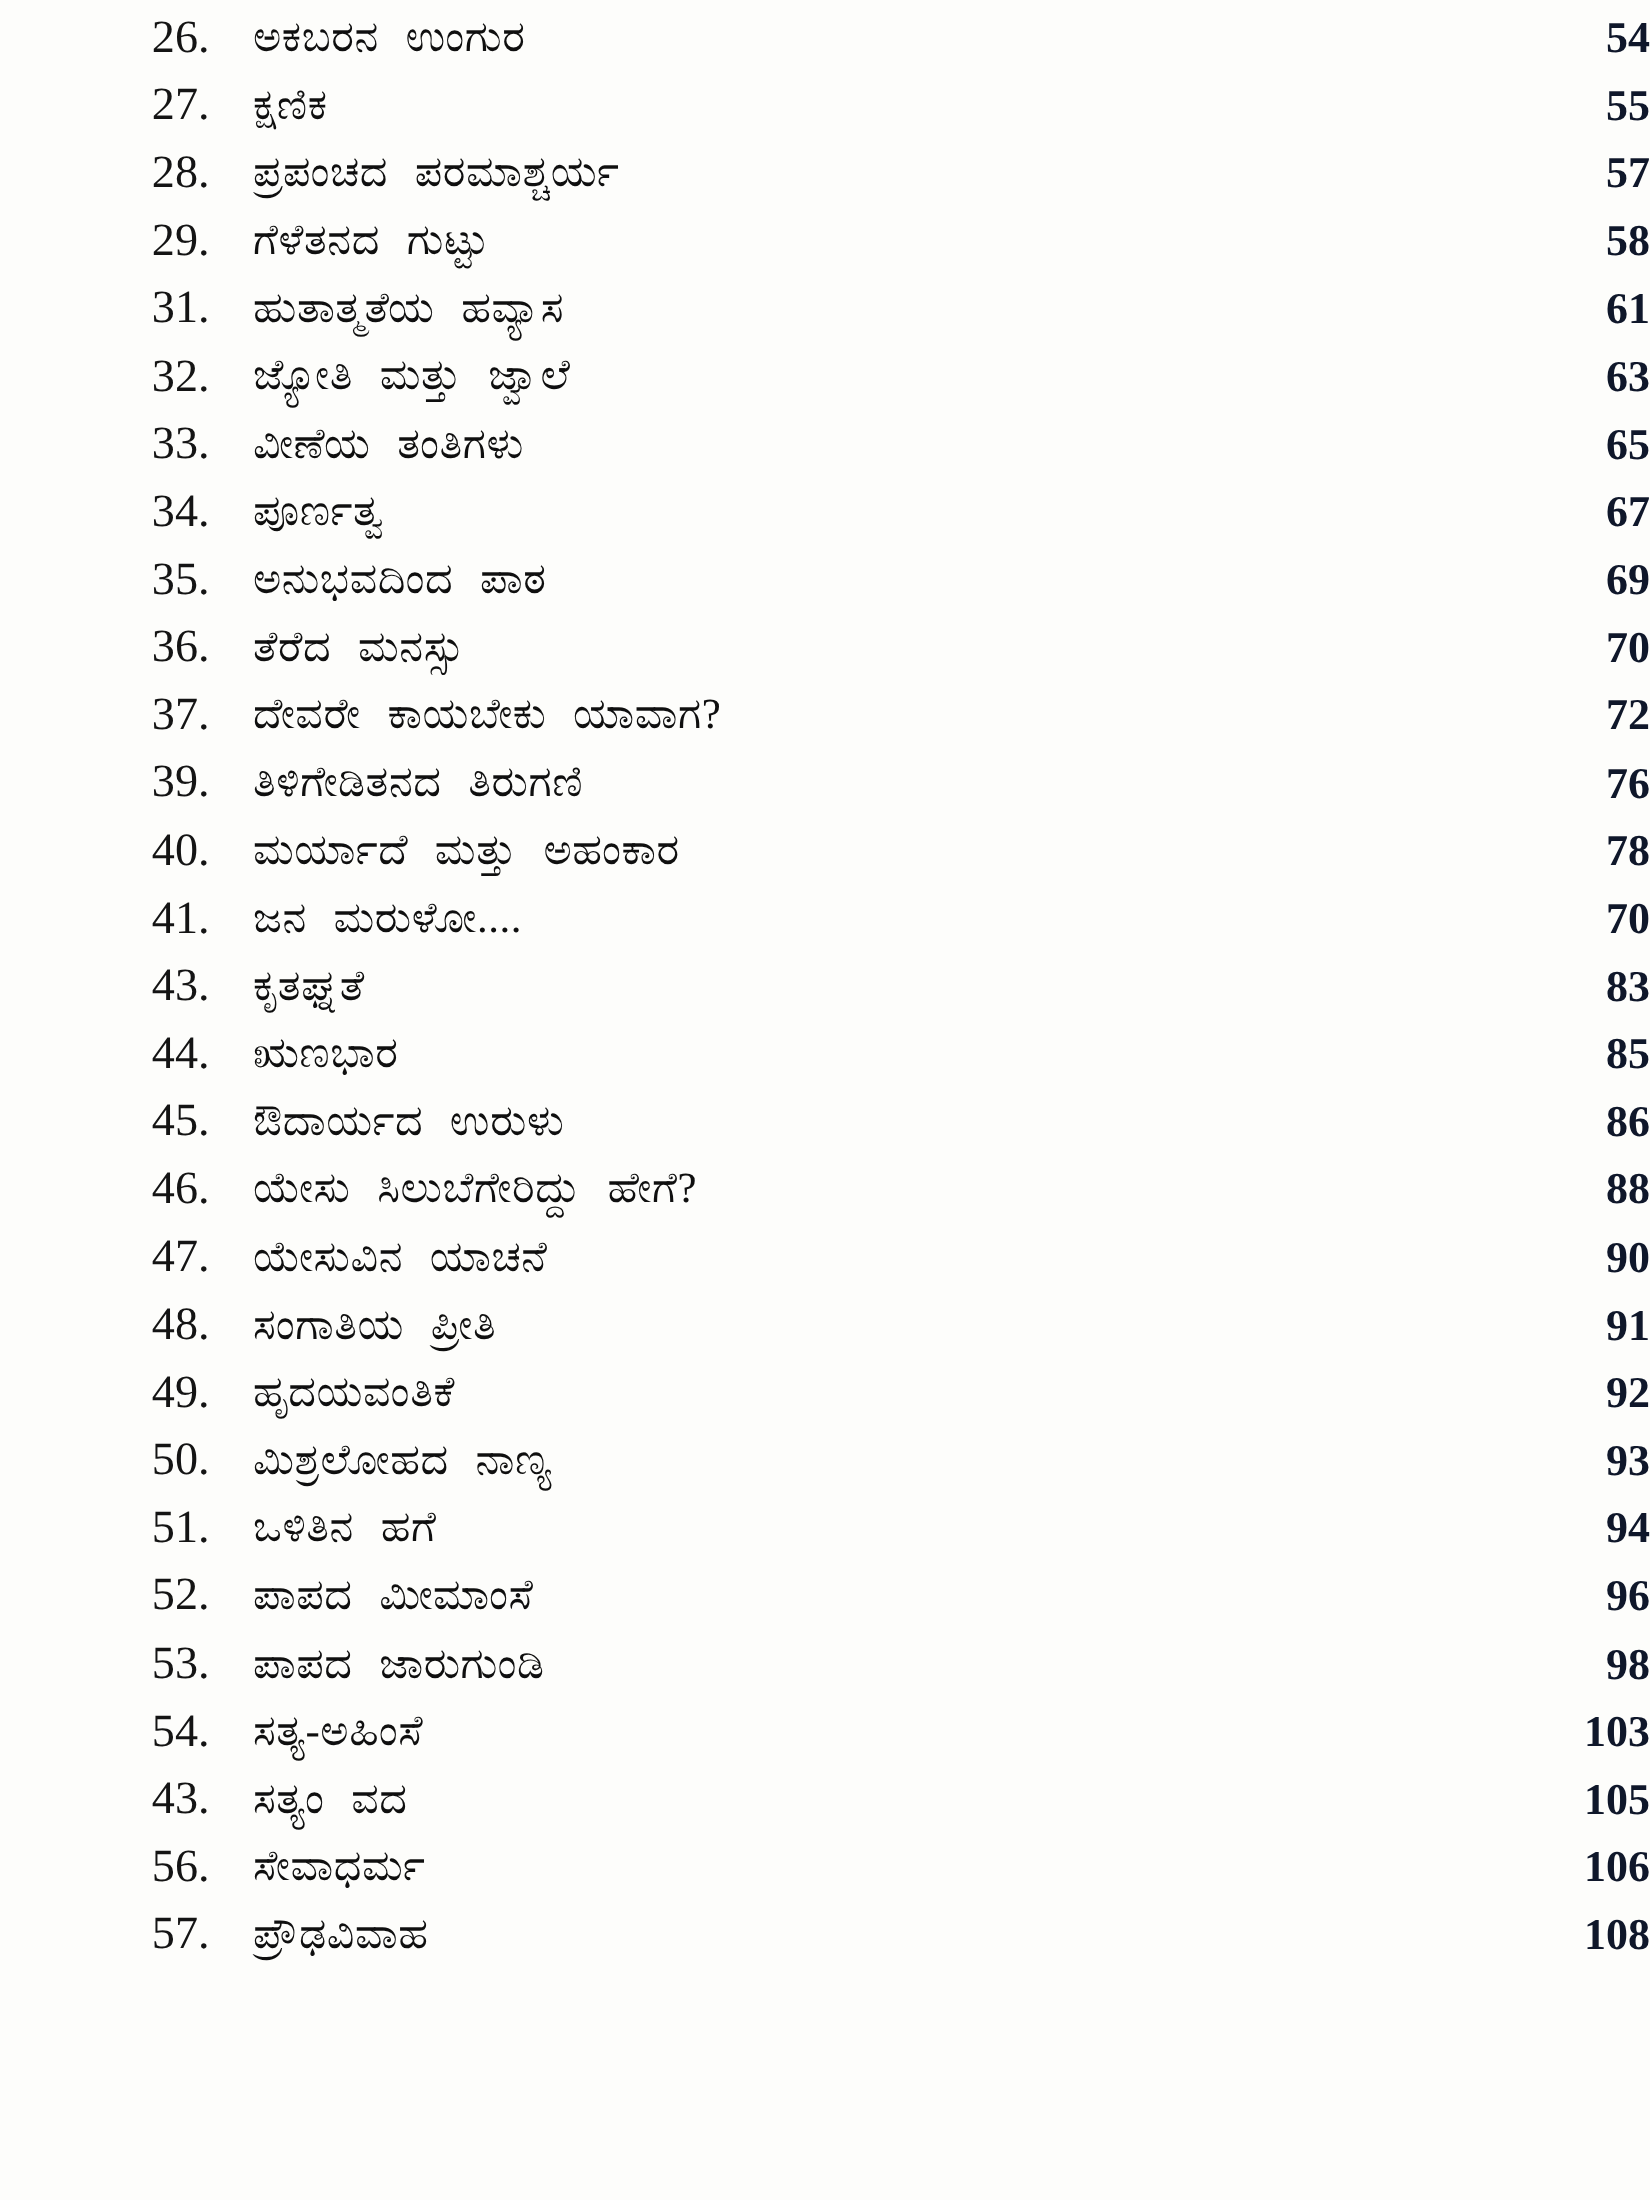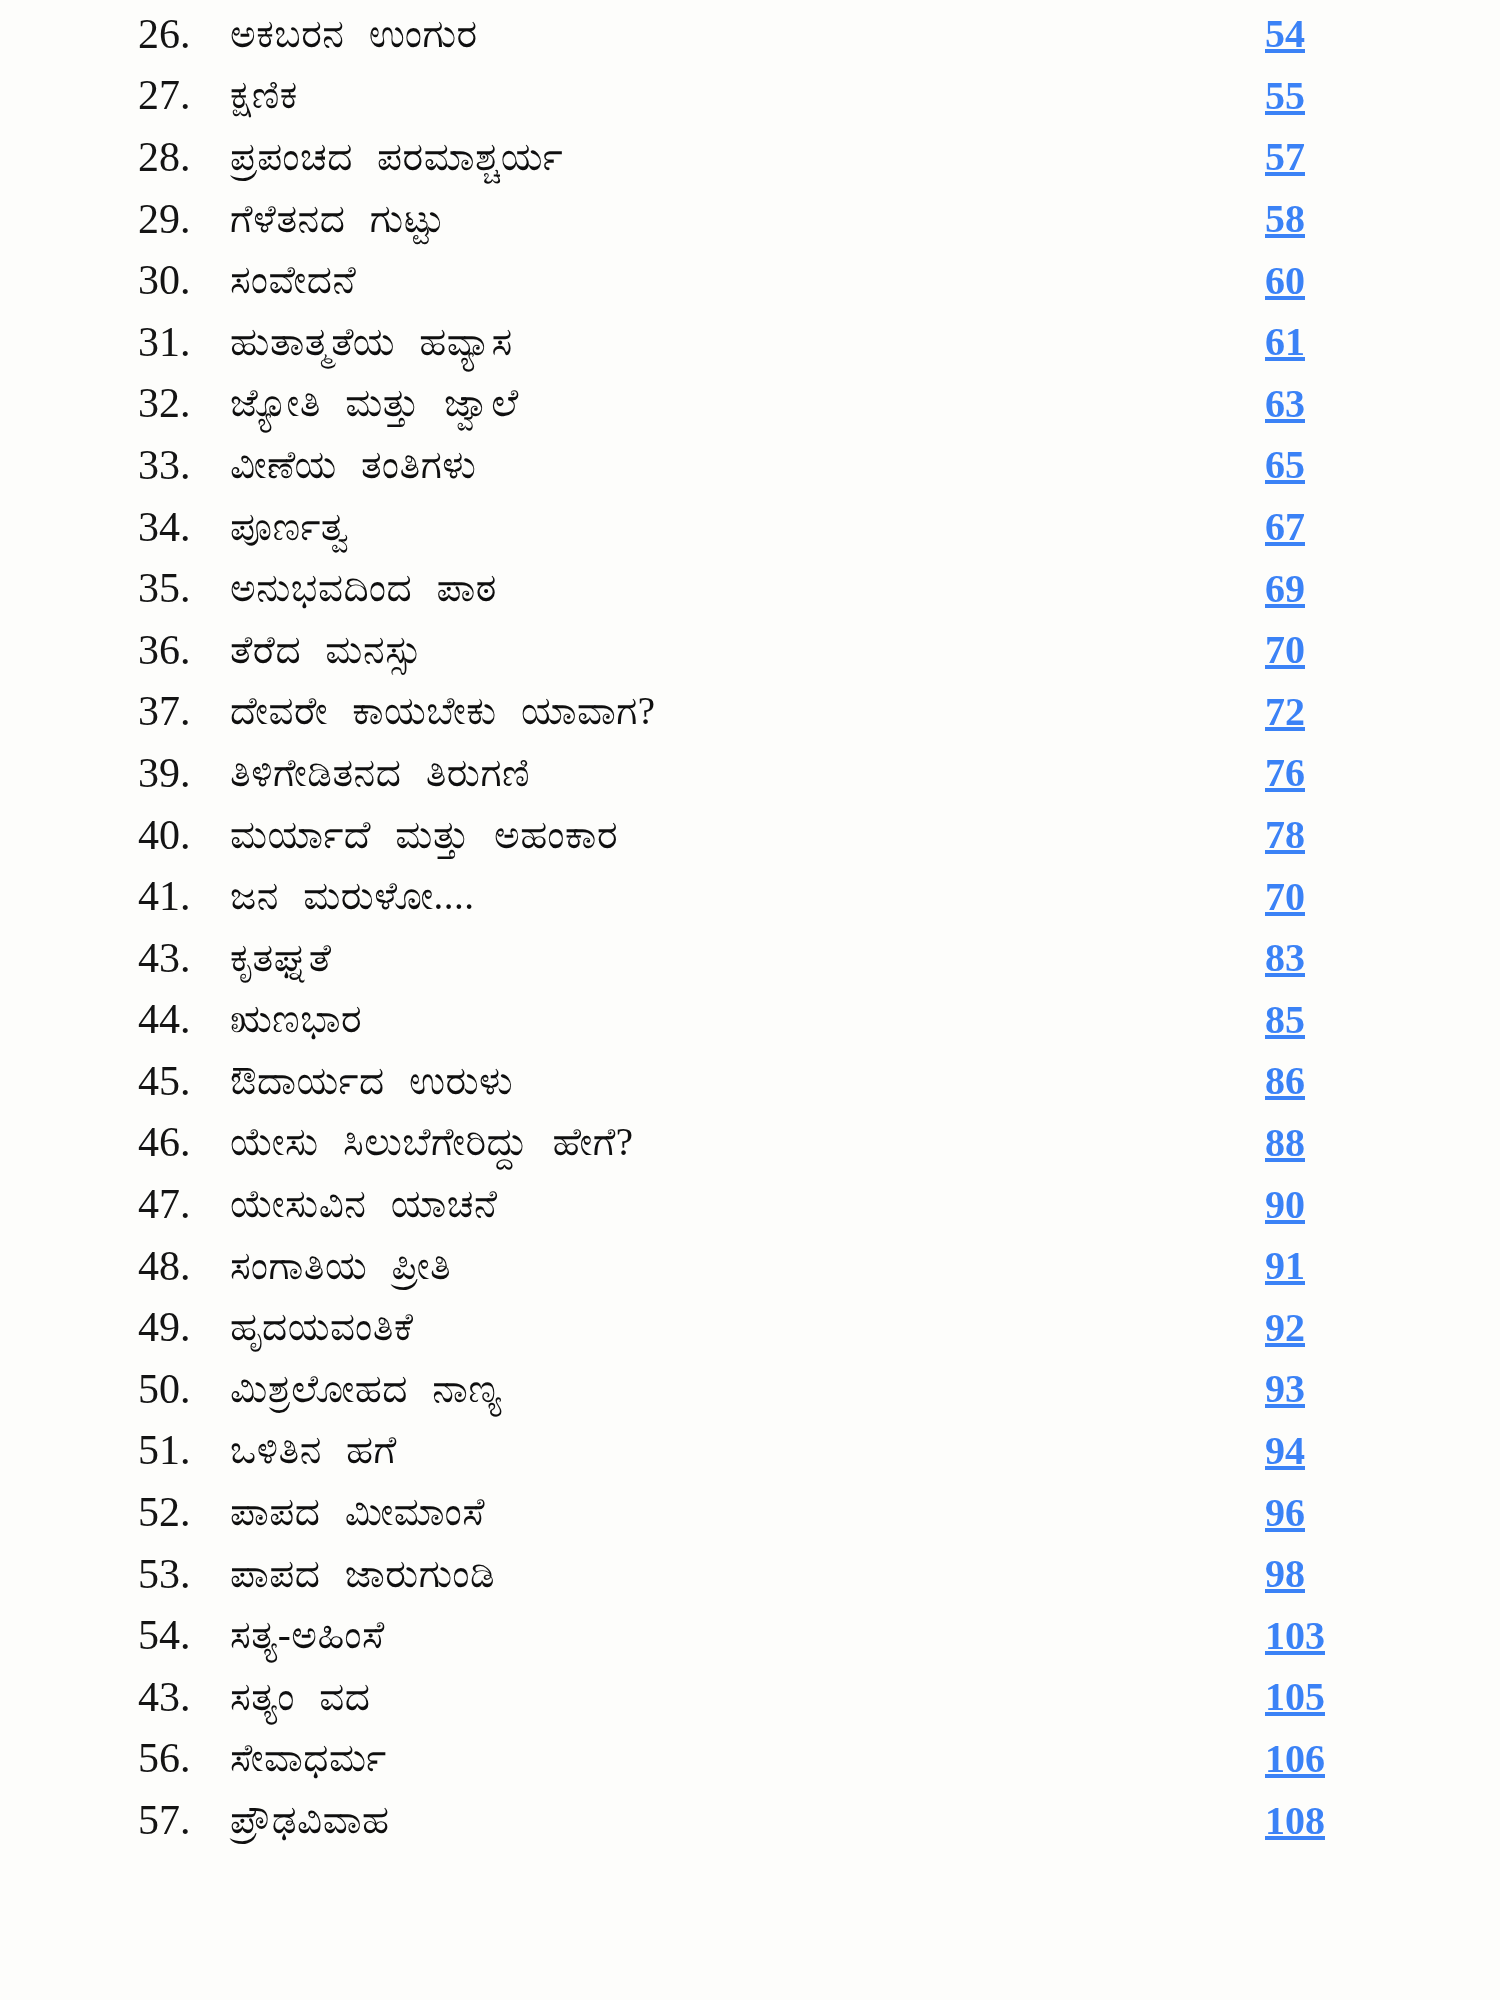--- a/index.html
+++ b/index.html
@@ -35,23 +35,22 @@
     letter-spacing: 0.5px;
     word-spacing: 14px;
     white-space: nowrap;
     color: #0f0f0f;
   }
   .entry-page {
     flex: 0 0 235px;
     width: 235px;
     font-size: 40px;
     font-weight: bold;
-    text-align: left;
-    color: #3b82f6;
-    text-decoration: underline;
+    text-align: right;
+    color: #0f172a;
   }
 </style>
 </head>
 <body>
 
 <div class="page">
   <div class="toc">
 
       <div class="toc-row">
         <span class="entry-num">26.</span>
@@ -70,25 +69,20 @@
         <span class="entry-title">ಪ್ರಪಂಚದ ಪರಮಾಶ್ಚರ್ಯ</span>
         <span class="entry-page">57</span>
       </div>
 
       <div class="toc-row">
         <span class="entry-num">29.</span>
         <span class="entry-title">ಗೆಳೆತನದ ಗುಟ್ಟು</span>
         <span class="entry-page">58</span>
       </div>
 
-      <div class="toc-row">
-        <span class="entry-num">30.</span>
-        <span class="entry-title">ಸಂವೇದನೆ</span>
-        <span class="entry-page">60</span>
-      </div>
 
       <div class="toc-row">
         <span class="entry-num">31.</span>
         <span class="entry-title">ಹುತಾತ್ಮತೆಯ ಹವ್ಯಾಸ</span>
         <span class="entry-page">61</span>
       </div>
 
       <div class="toc-row">
         <span class="entry-num">32.</span>
         <span class="entry-title">ಜ್ಯೋತಿ ಮತ್ತು ಜ್ವಾಲೆ</span>

